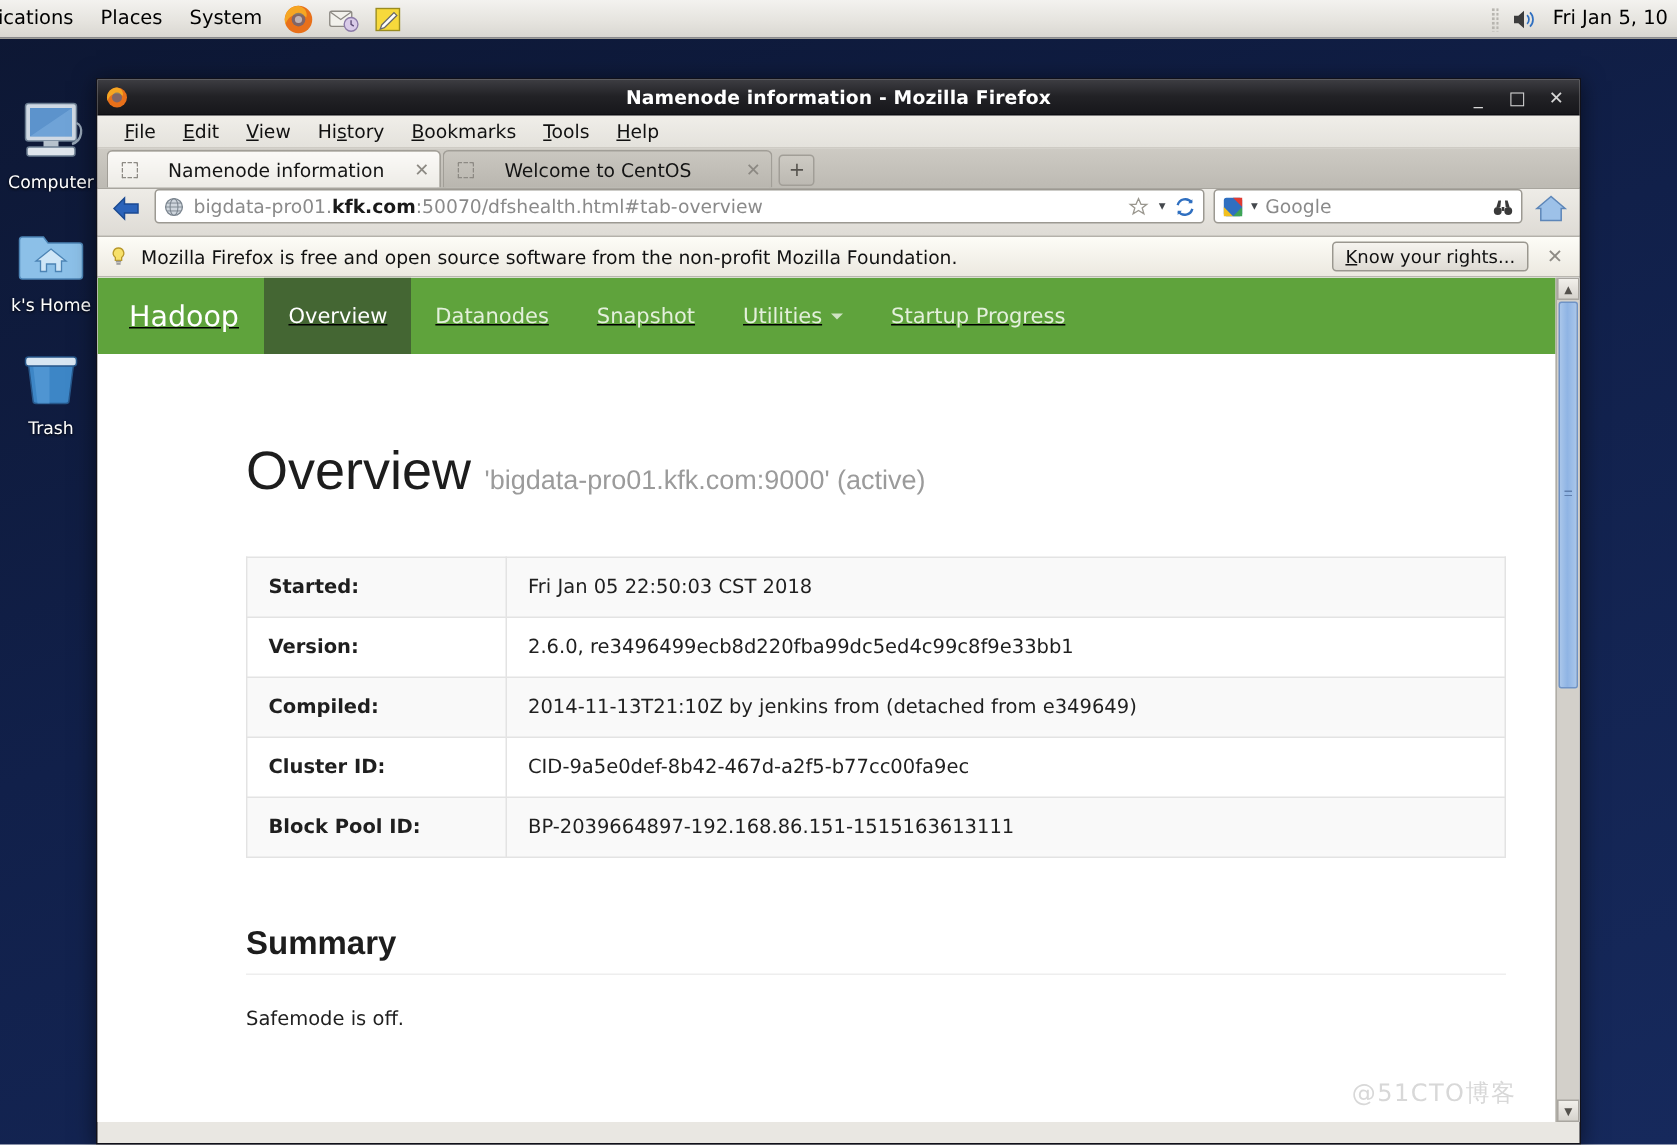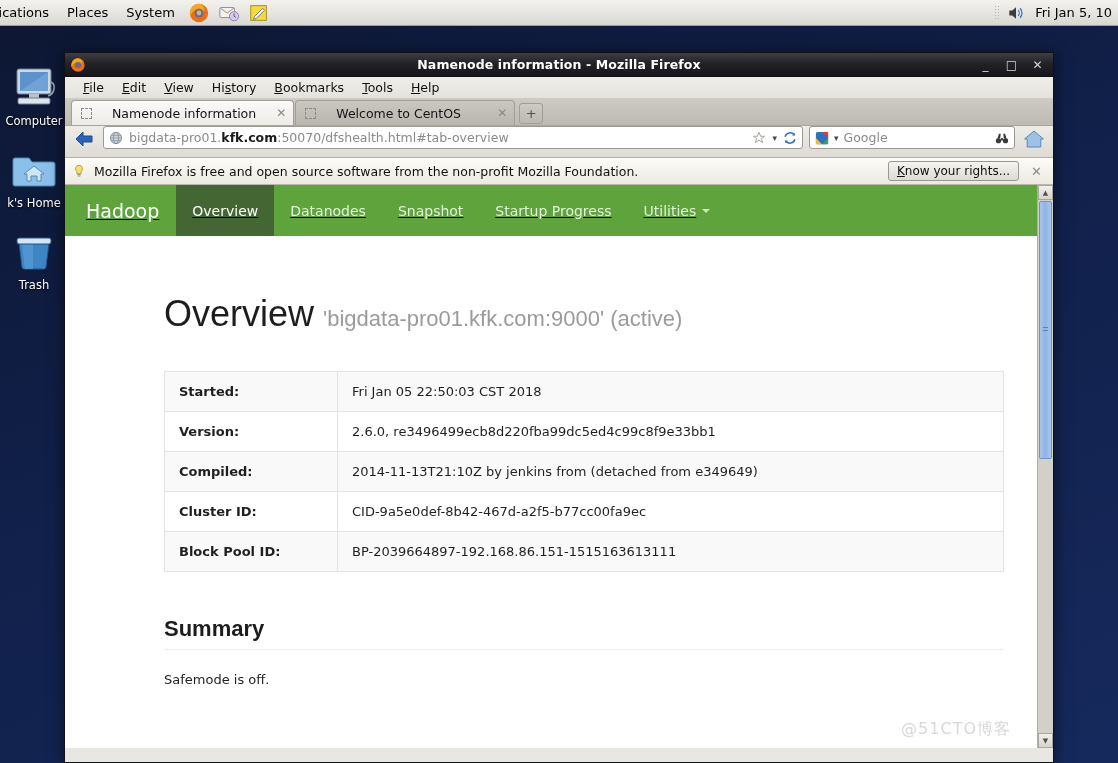--- a/index.html
+++ b/index.html
@@ -173,21 +173,21 @@
   .hnav-item.active { background: #446633; color: #fff; }
   .caret { margin-left: 6px; border-left: 4px solid transparent;
     border-right: 4px solid transparent; border-top: 4px solid #cfe3c2; }
 
   
   #pagebody { padding: 0 20px 0 20px; }
   h1.ov {
     margin: 57px 0 0 79px; font-size: 36px; font-weight: normal;
     color: #1d1d1d; font-family: "Liberation Sans", sans-serif;
   }
-  h1.ov .sub { font-size: 22px; color: #9b9b9b; margin-left: 9px; }
+  h1.ov .sub { font-size: 18px; color: #9b9b9b; margin-left: 9px; }
 
   table.cfg {
     margin: 36px 0 0 79px; width: 840px;
     border-collapse: collapse; font-size: 13px; color: #1f1f1f;
   }
   table.cfg td { border: 1px solid #e3e3e3; padding: 12px 14px; }
   table.cfg tr:nth-child(odd) td { background: #f9f9f9; }
   table.cfg td.k { width: 173px; font-weight: bold; }
 
   h2.sum {
@@ -435,25 +435,25 @@
           <div class="hnav-item active">
             <span>Overview</span>
           </div>
           <div class="hnav-item">
             <span>Datanodes</span>
           </div>
           <div class="hnav-item">
             <span>Snapshot</span>
           </div>
           <div class="hnav-item">
-            <span>Startup Progress</span>
+            <span>Utilities</span>
+            <span class="caret"></span>
           </div>
           <div class="hnav-item">
-            <span>Utilities</span>
-            <span class="caret"></span>
+            <span>Startup Progress</span>
           </div>
         </div>
 
         <div id="pagebody">
           <h1 class="ov">
             <span>Overview</span><span class="sub">'bigdata-pro01.kfk.com:9000' (active)</span>
           </h1>
 
           <table class="cfg">
             <tbody>

